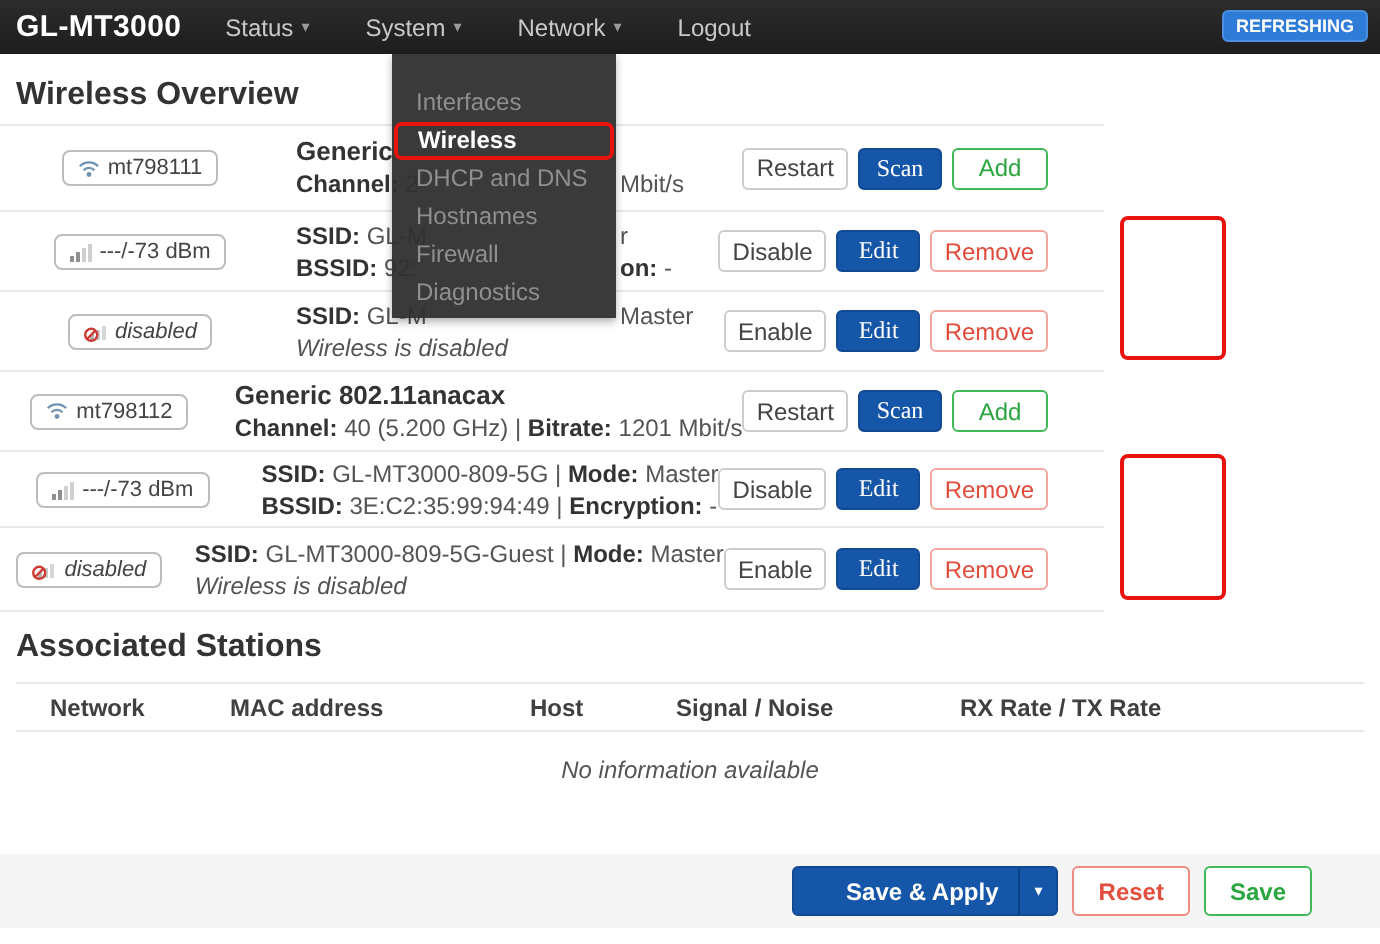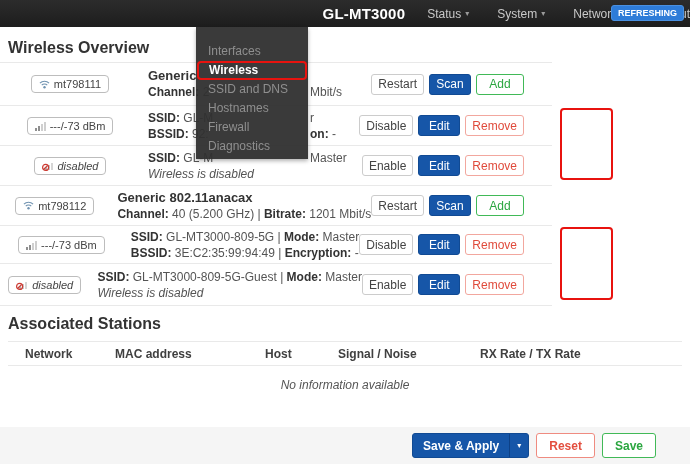--- a/index.html
+++ b/index.html
@@ -2,21 +2,21 @@
 <html><head>
 <meta charset="utf-8">
 <style>
   * { margin:0; padding:0; box-sizing:border-box; }
   html,body { background:#fff; }
   body { font-family:"Liberation Sans", sans-serif; }
   .page { position:relative; width:690px; height:472px; background:#fff; overflow:hidden; }
 
   
   .header { position:absolute; left:0; top:0; width:690px; height:27px;
-            background:linear-gradient(#2c2c2c,#1d1d1d); display:flex; align-items:center; z-index:40;justify-content:flex-end; }
+            background:linear-gradient(#2c2c2c,#1d1d1d); display:flex; align-items:center; z-index:40; }
   .brand { color:#fff; font-size:15px; font-weight:bold; margin-left:8px; letter-spacing:.2px; }
   .nav { display:flex; gap:28px; margin-left:22px; }
   .nav-item { color:#c9c9c9; font-size:12px; cursor:pointer; display:flex; align-items:center; gap:4px; }
   .nav-caret { font-size:8px; color:#9a9a9a; }
   .refresh-badge { position:absolute; right:6px; top:5px; background:#2e7cd8; border:1px solid #4a90e0;
             color:#fff; font-size:9px; font-weight:bold; padding:2px 6px; border-radius:3px; }
 
   
   .menu { position:absolute; left:196px; top:27px; width:112px; background:#2f2f2fF2; z-index:50;
           padding:15px 0 3px 0; box-shadow:0 2px 4px rgba(0,0,0,.3); }
@@ -38,21 +38,21 @@
   .tcell { flex:1; padding-left:8px; font-size:12px; color:#545454; }
   .line { position:relative; line-height:16px; height:16px; white-space:pre; }
   .line b { color:#333; }
   .title b { font-size:13px; color:#333;margin-top:14px; }
   .rfrag { position:absolute; left:162px; top:0; }
   .italic { font-style:italic; }
   .acell { display:flex; gap:5px; margin-right:28px; }
   .btn { height:21px; font-size:12px; font-family:"Liberation Sans",sans-serif; border-radius:3px;
          background:#fff; border:1px solid #ccc; color:#444; cursor:pointer; padding:0 6px; }
   .btn.c1 { min-width:50px; }
-  .btn.c2 { min-width:42px; }
+  .btn.c2 { min-width:42px;font-family:Liberation Serif, serif; }
   .btn.c3 { min-width:48px; }
   .btn.blue { background:#1656a8; border-color:#114a93; color:#fff; }
   .btn.green { border-color:#41b957; color:#2ba640; }
   .btn.red { border-color:#f2a79e; color:#e04b3c; }
 
   
   .ann { position:absolute; border:2px solid #e8130f; border-radius:4px; z-index:60; pointer-events:none; }
   .ann.r1 { left:560px; top:108px; width:53px; height:72px; }
   .ann.r2 { left:560px; top:227px; width:53px; height:73px; }
 
@@ -64,21 +64,21 @@
            font-size:12px; font-style:italic; color:#555; }
 
   
   .fbar { position:absolute; left:0; top:427px; width:690px; height:37px; background:#f5f5f5;
           display:flex; align-items:center; justify-content:flex-end; padding-right:34px; gap:7px; }
   .fbtn { height:25px; font-size:12px; font-weight:bold; border-radius:3px; background:#fff;
           border:1px solid #ccc; cursor:pointer; padding:0 12px; font-family:"Liberation Sans",sans-serif; }
   .fbtn.green { border-color:#41b957; color:#2ba640; }
   .fbtn.red { border-color:#ef8b80; color:#e34f3f; }
   .saveapply { display:flex; height:25px; background:#1656a8; border:1px solid #114a93;
-          border-radius:3px; overflow:hidden; cursor:pointer; }
+          border-radius:3px; overflow:hidden; cursor:pointer;padding-left:16px; }
   .sa-main { color:#fff; font-size:12px; font-weight:bold; display:flex; align-items:center; padding:0 10px; }
   .sa-caret { color:#fff; font-size:8px; display:flex; align-items:center; padding:0 7px;
           border-left:1px solid #0d4187; }
 
   svg { display:block; }
 </style>
 </head>
 <body>
 
 <div class="page">
@@ -101,21 +101,21 @@
       <span class="nav-item">
         <span>Logout</span>
       </span>
     </div>
     <span class="refresh-badge">REFRESHING</span>
   </div>
 
   <div class="menu">
     <div class="mitem">Interfaces</div>
     <div class="mitem active">Wireless</div>
-    <div class="mitem">SSID and DNS</div>
+    <div class="mitem">DHCP and DNS</div>
     <div class="mitem">Hostnames</div>
     <div class="mitem">Firewall</div>
     <div class="mitem">Diagnostics</div>
   </div>
 
   <div class="h2 wo">Wireless Overview</div>
 
   <div class="wtable">
 
     <div class="wrow" style="height:43px">

